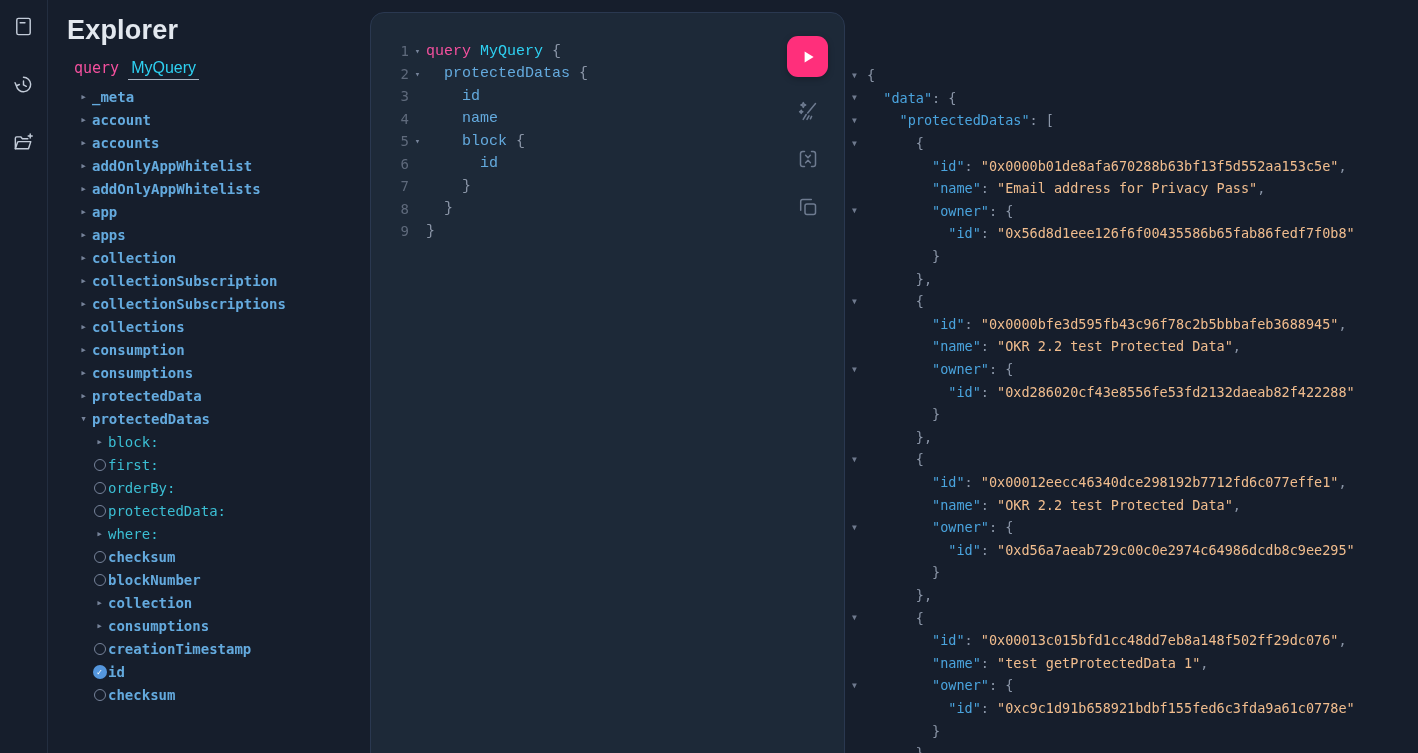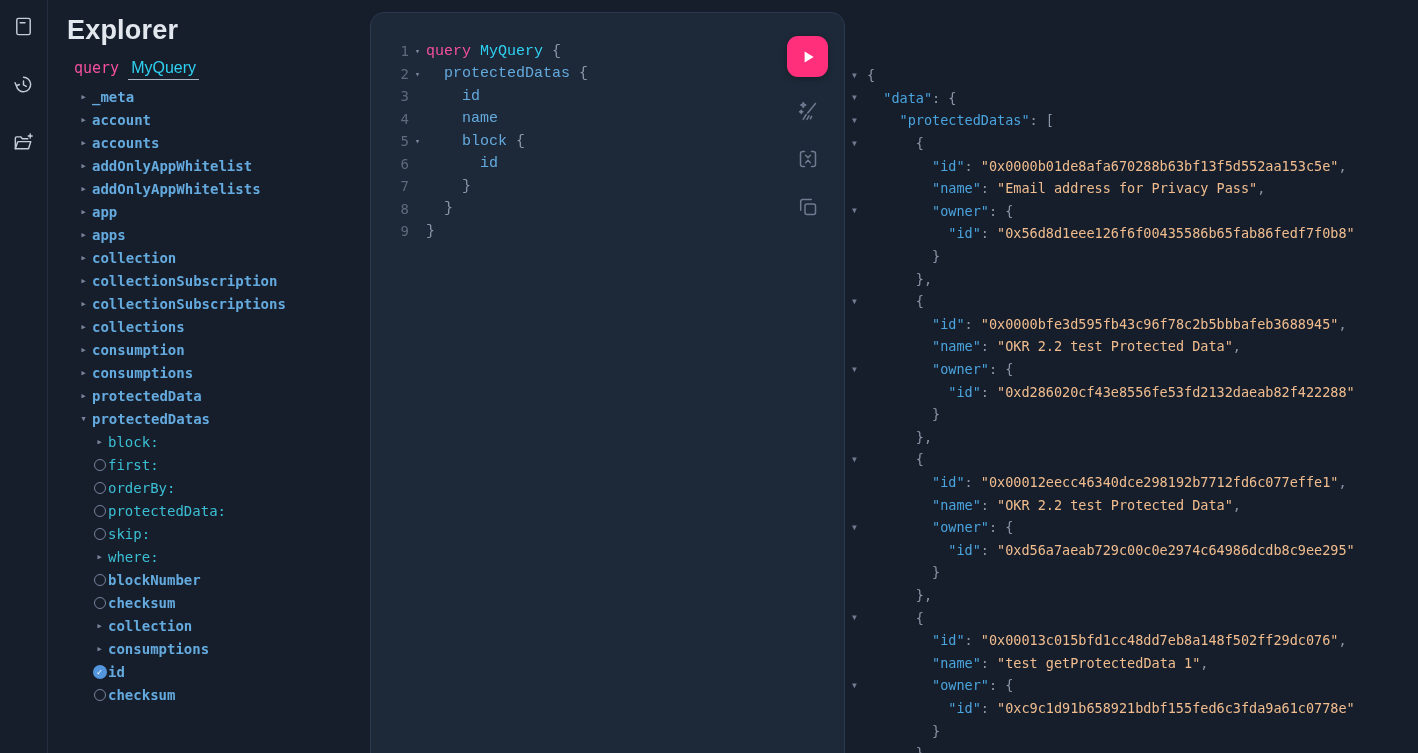--- a/index.html
+++ b/index.html
@@ -206,53 +206,53 @@
           <span class="lbl-arg">orderBy:</span>
         </div>
         <div class="tree-row lvl1">
           <span class="tico">
             <span class="radio"></span>
           </span>
           <span class="lbl-arg">protectedData:</span>
         </div>
         <div class="tree-row lvl1">
           <span class="tico">
-            <span class="radio"></span>
-          </span>
-          <span class="lbl-arg">skip:</span>
-        </div>
-        <div class="tree-row lvl1">
-          <span class="tico">
             <span class="tw">▸</span>
           </span>
           <span class="lbl-arg">where:</span>
         </div>
         <div class="tree-row lvl1">
           <span class="tico">
             <span class="radio"></span>
           </span>
+          <span class="lbl-field">checksum</span>
+        </div>
+        <div class="tree-row lvl1">
+          <span class="tico">
+            <span class="radio"></span>
+          </span>
           <span class="lbl-field">blockNumber</span>
         </div>
         <div class="tree-row lvl1">
           <span class="tico">
-            <span class="radio"></span>
-          </span>
-          <span class="lbl-field">checksum</span>
-        </div>
-        <div class="tree-row lvl1">
-          <span class="tico">
             <span class="tw">▸</span>
           </span>
           <span class="lbl-field">collection</span>
         </div>
         <div class="tree-row lvl1">
           <span class="tico">
             <span class="tw">▸</span>
           </span>
           <span class="lbl-field">consumptions</span>
+        </div>
+        <div class="tree-row lvl1">
+          <span class="tico">
+            <span class="radio"></span>
+          </span>
+          <span class="lbl-field">creationTimestamp</span>
         </div>
         <div class="tree-row lvl1">
           <span class="tico">
             <span class="checked">✓</span>
           </span>
           <span class="lbl-field">id</span>
         </div>
         <div class="tree-row lvl1">
           <span class="tico">
             <span class="radio"></span>

